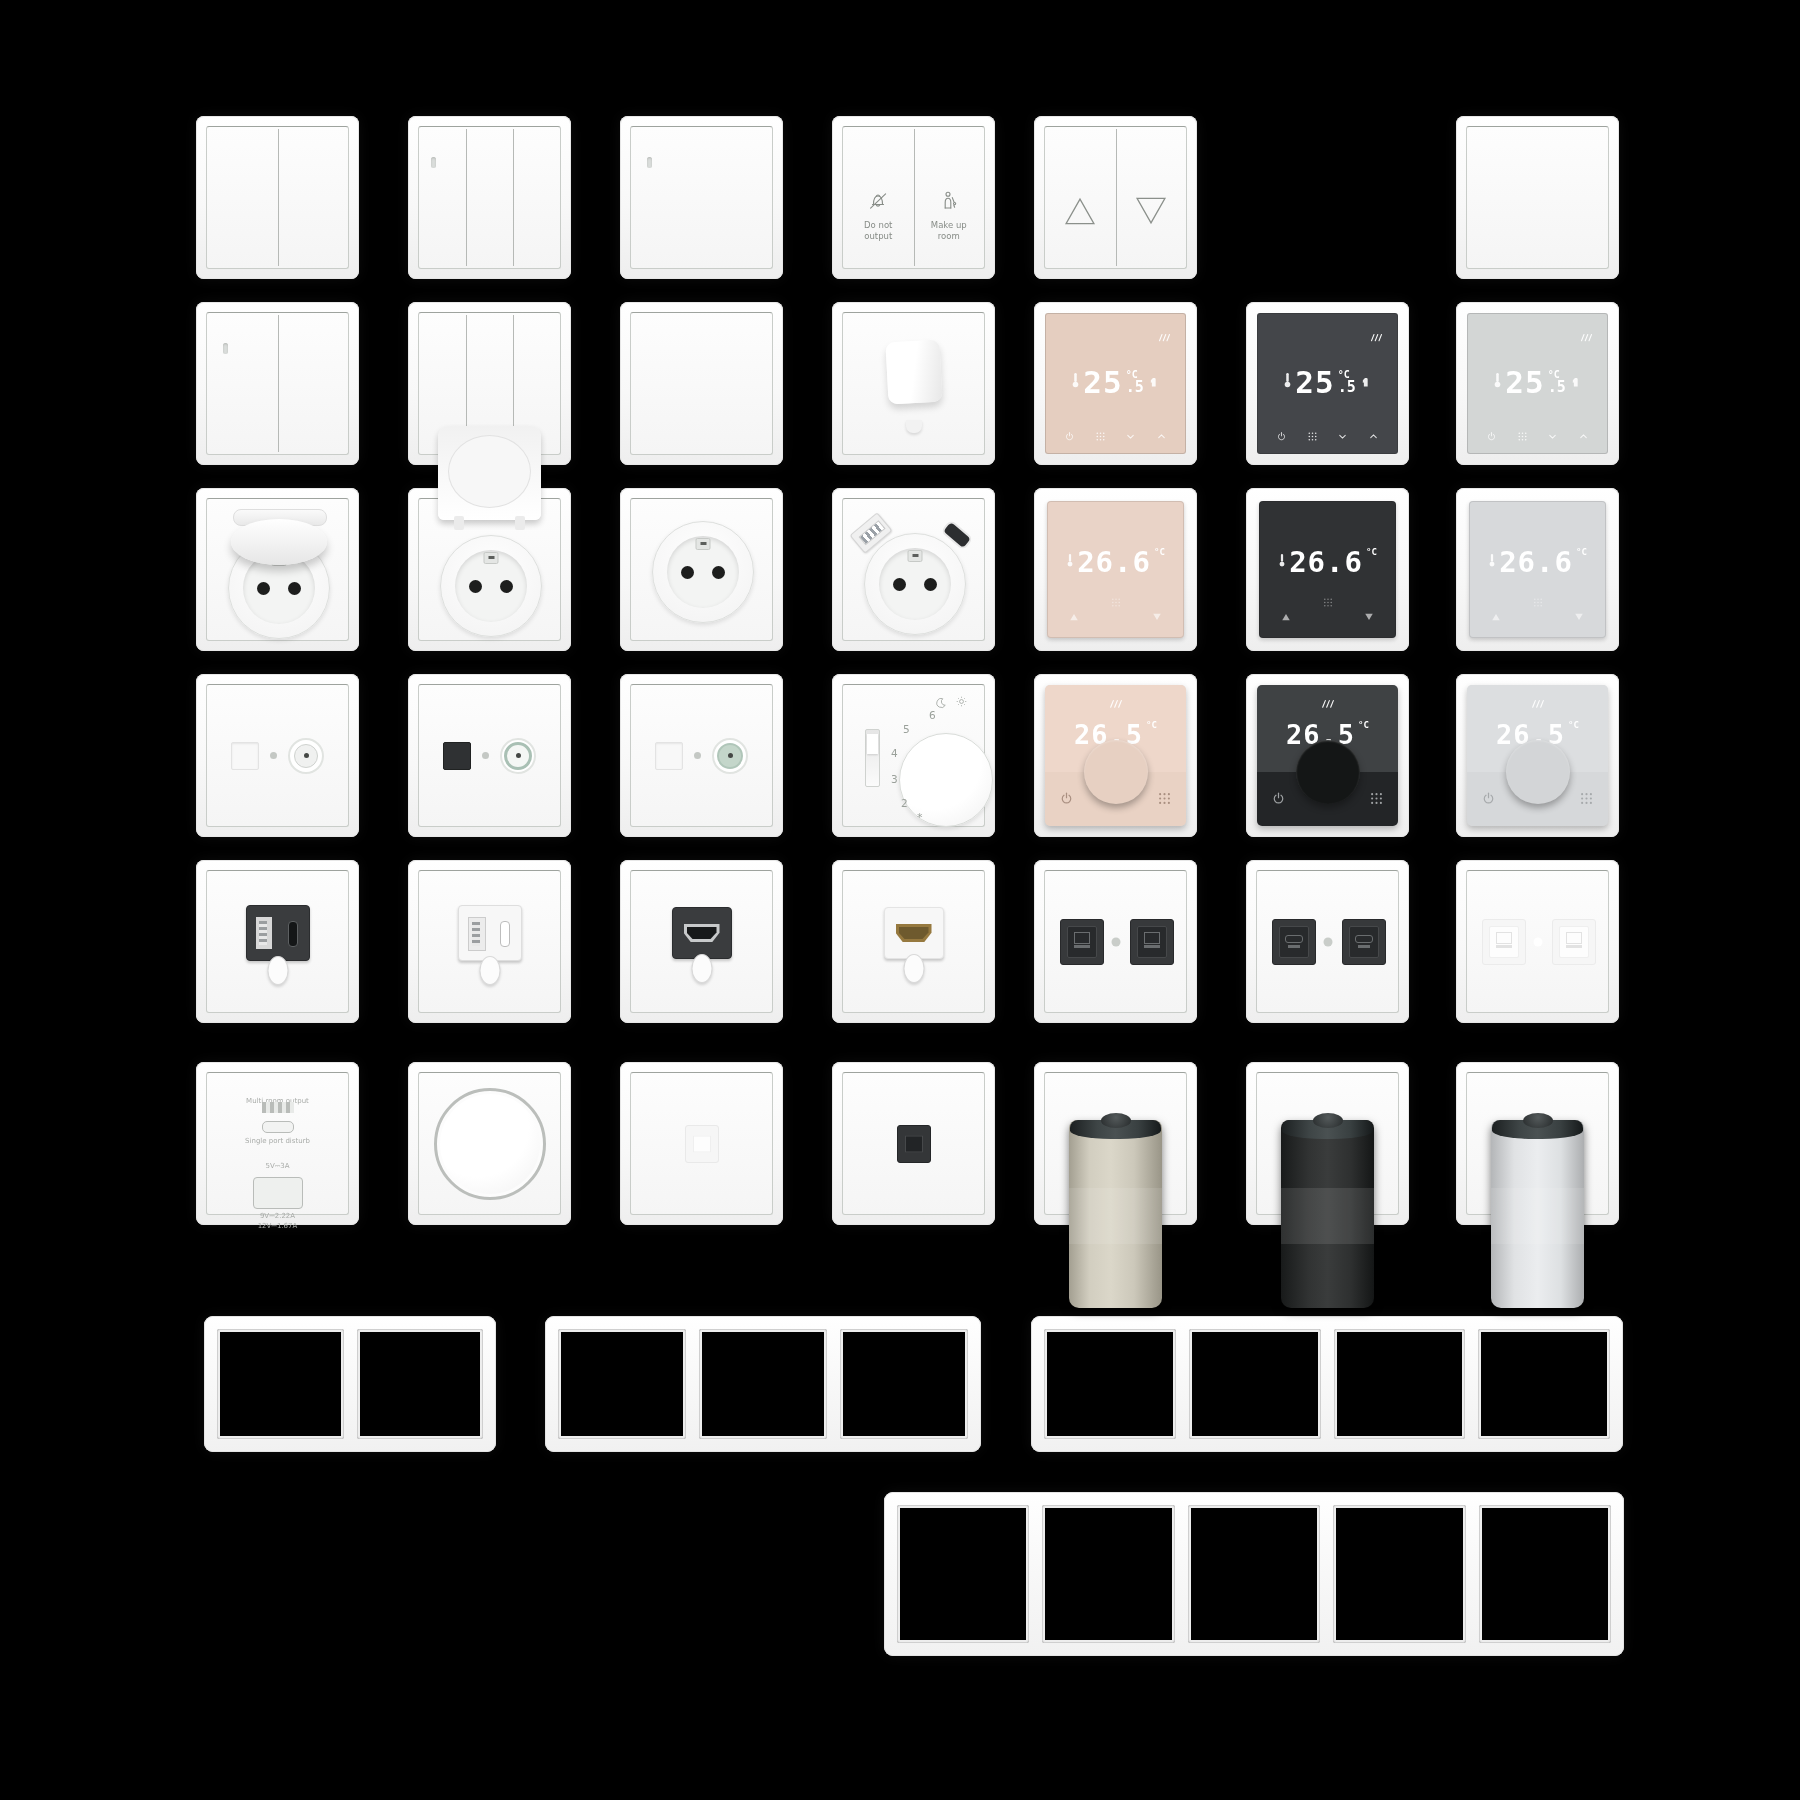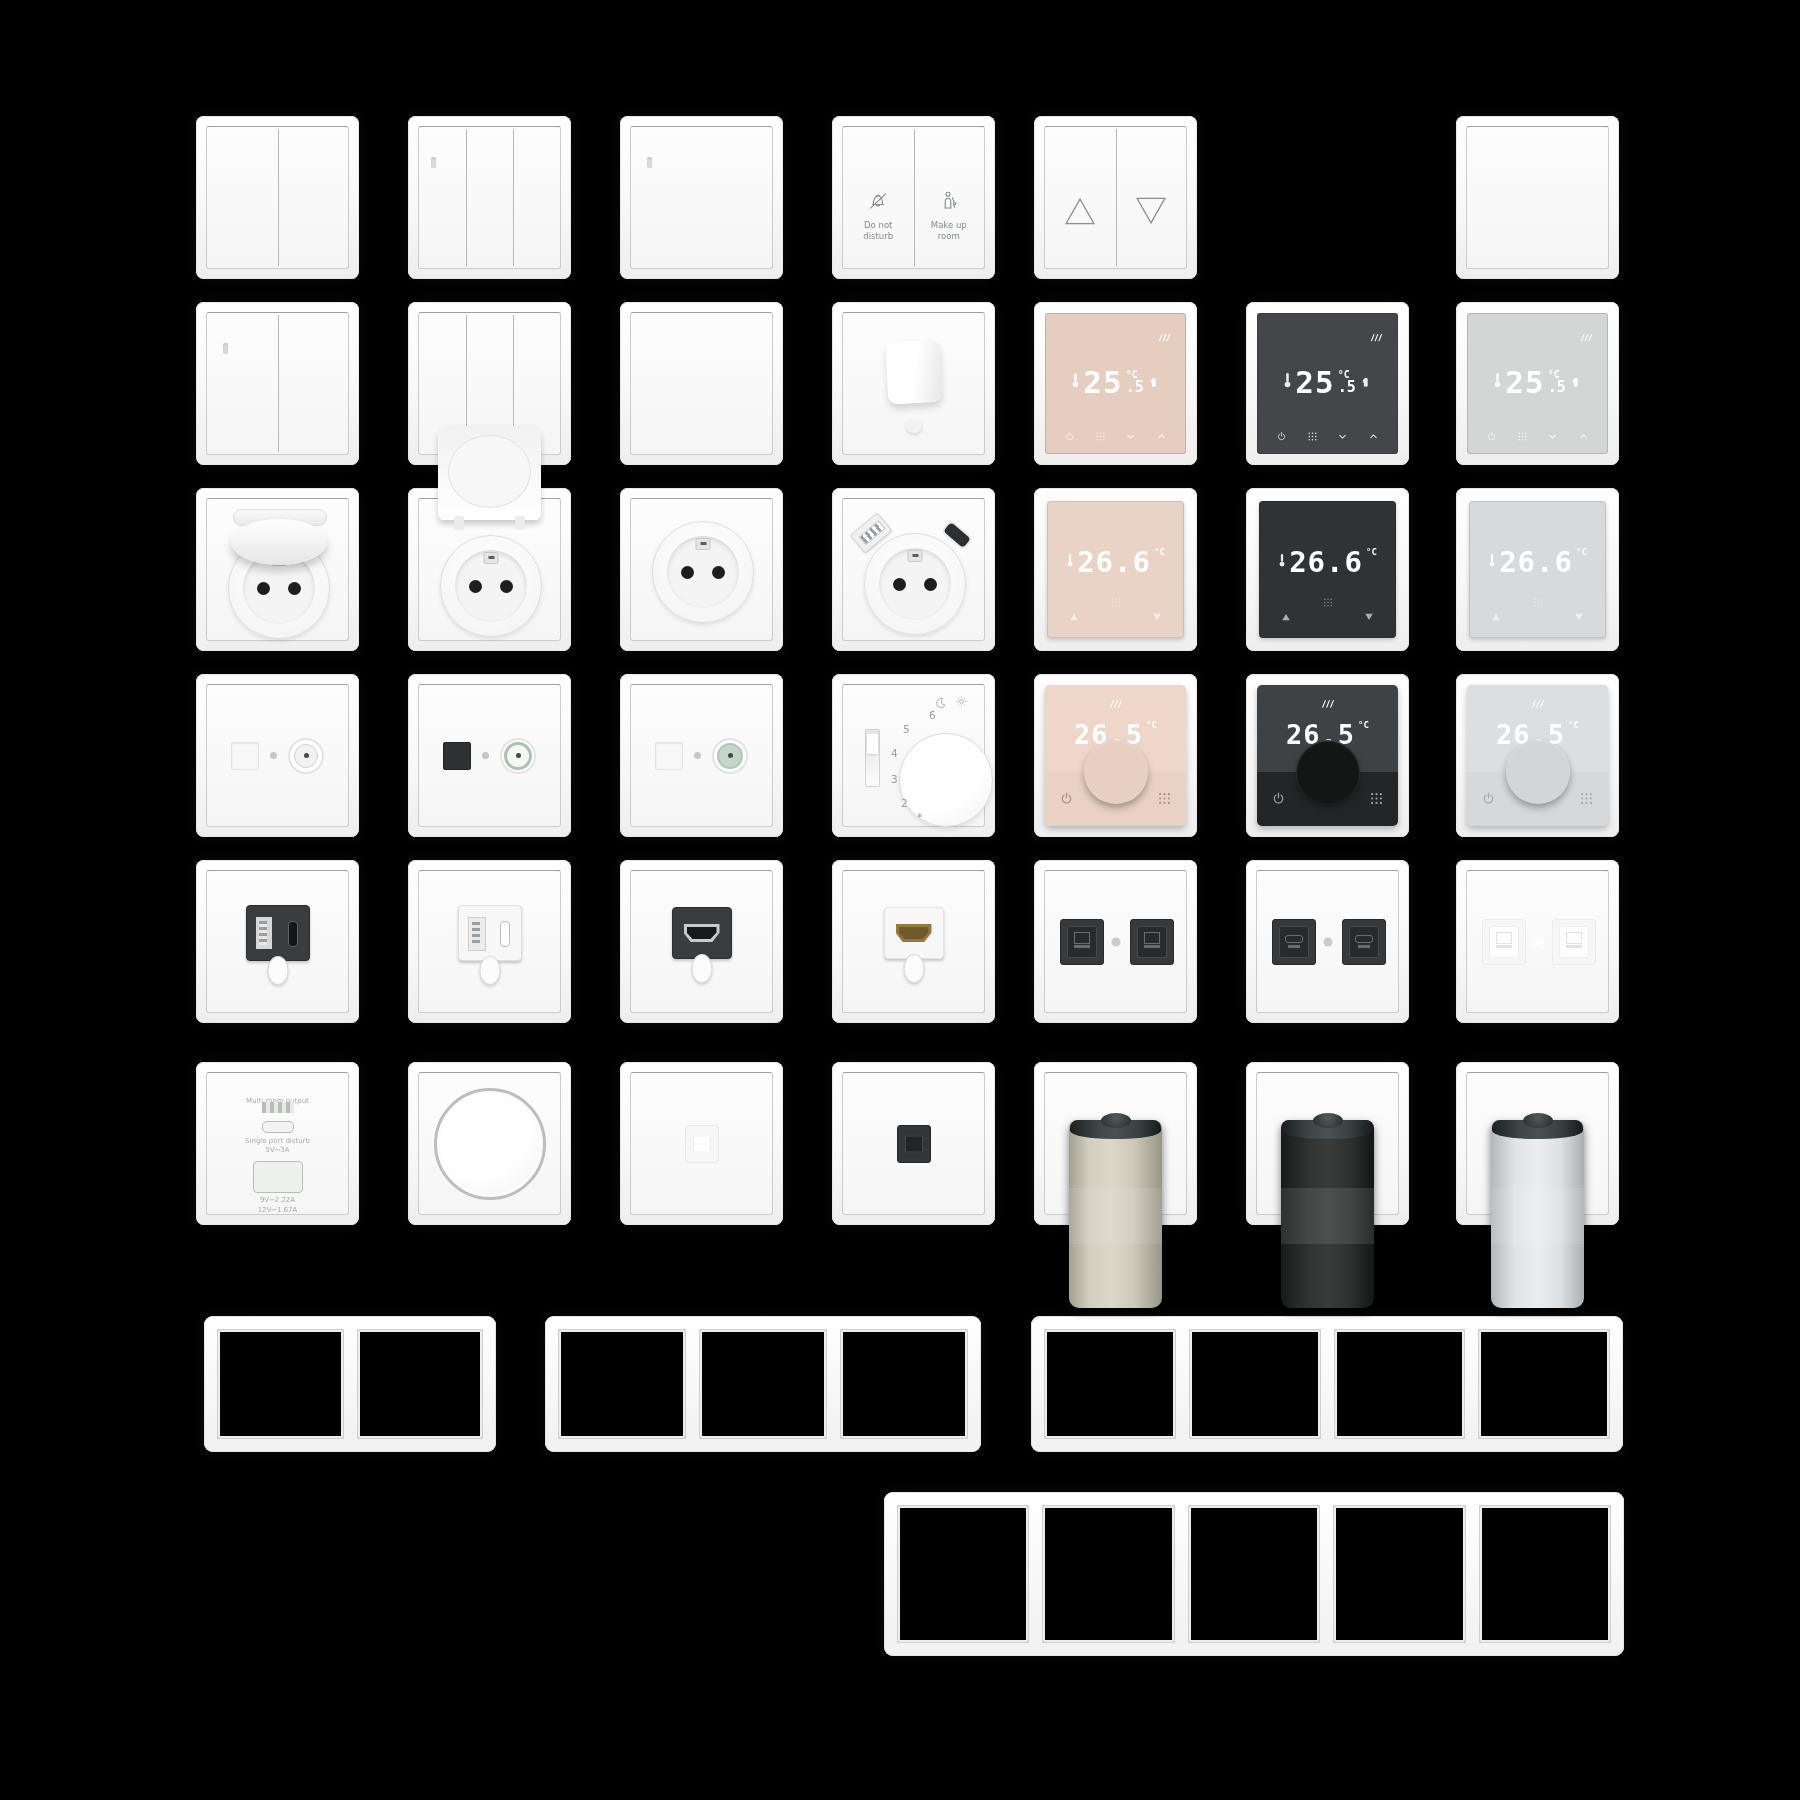--- a/index.html
+++ b/index.html
@@ -50,21 +50,21 @@
           </svg></div>
         <div style="position: absolute; left: 50%; width: 50%; top: 44%; text-align: center;"><svg width="24" height="24" viewBox="0 0 24 24" fill="none" stroke="#878c87" stroke-width="1.1" stroke-linecap="round">
             <circle cx="11" cy="5.3" r="2"></circle>
             <path d="M8.2 19v-5.6c0-2.6 1.1-4.1 2.8-4.1s2.8 1.5 2.8 4.1V19"></path>
             <path d="M8.2 19h5.6"></path>
             <path d="M15.3 8.6l1.7 4.4"></path>
             <circle cx="17.6" cy="14.6" r="1.1"></circle>
             <path d="M16.9 16.3l.7 1.9"></path>
           </svg></div>
         <div style="position: absolute; left: 0px; width: 50%; top: 66%; text-align: center; font-size: 8.5px; line-height: 1.3; color: rgb(135, 140, 135); white-space: pre-line;">Do not
-disturb</div>
+output</div>
         <div style="position: absolute; left: 50%; width: 50%; top: 66%; text-align: center; font-size: 8.5px; line-height: 1.3; color: rgb(135, 140, 135); white-space: pre-line;">Make up
 room</div>
       </div>
     </div>
     <div class="dev" style="position: absolute; left: 1034px; top: 116px;">
       <div class="face" style="position: absolute;">
         <div style="position: absolute; left: 50%; top: 2px; bottom: 2px; width: 1px; background: rgb(182, 185, 182);"></div>
         <div style="position: absolute; left: 0px; width: 50%; top: 46%; text-align: center;"><svg width="38" height="38" viewBox="0 0 24 24" fill="none" stroke="#8b908b" stroke-width="0.8">
             <path d="M12 4.5 20.8 20H3.2z"></path>
           </svg></div>
@@ -631,21 +631,21 @@
         <div style="position: absolute; left: 50%; top: 50%; transform: translate(-50%, -50%); width: 9px; height: 9px; border-radius: 50%; background: rgb(255, 255, 255);"></div>
       </div>
     </div>
     <div class="dev" style="position: absolute; left: 196px; top: 1062px;">
       <div class="face" style="position: absolute;">
         <div style="position: absolute; left: 0px; right: 0px; top: 24px; text-align: center; font-size: 7px; line-height: 1.4; color: rgb(169, 172, 169);">
           <div style="position: static;">Multi room output</div>
           <div style="position: static;">5V⎓4A</div>
           <div style="position: static; margin: 4px auto; width: 30px; height: 10px; border-radius: 5px; border: 1.5px solid rgb(185, 188, 185); background: rgb(242, 243, 242);"></div>
           <div style="position: static;">Single port disturb</div>
-          <div style="position: static;">5V⎓3A</div>
+          <div style="position: static; margin-top: 16px;">5V⎓3A</div>
           <div style="position: static; margin: 5px auto 3px; width: 48px; height: 30px; border-radius: 4px; border: 1.5px solid rgb(185, 188, 185); background: rgb(238, 240, 238);">
             <div style="position: absolute; left: 50%; top: 5px; transform: translateX(-50%); width: 32px; height: 11px; background: repeating-linear-gradient(90deg, rgb(185, 188, 185) 0px, rgb(185, 188, 185) 4px, rgb(232, 234, 232) 4px, rgb(232, 234, 232) 8px);"></div>
           </div>
           <div style="position: static;">9V⎓2.22A</div>
           <div style="position: static;">12V⎓1.67A</div>
         </div>
       </div>
     </div>
     <div class="dev" style="position: absolute; left: 408px; top: 1062px;">
       <div class="face" style="position: absolute;">

